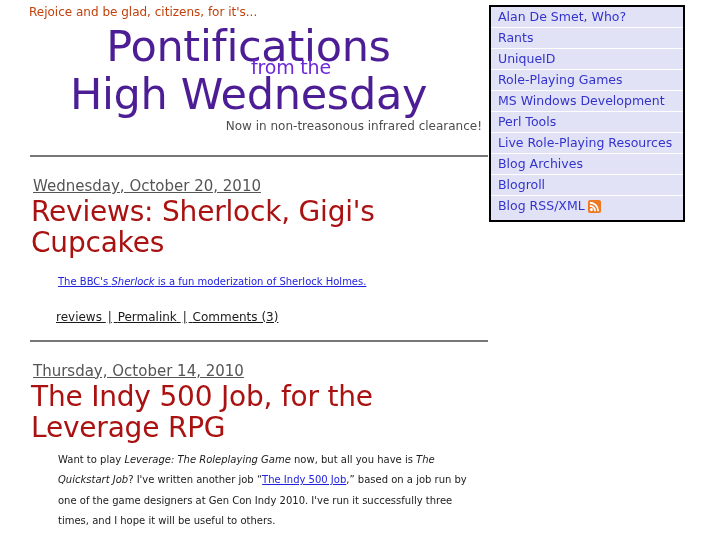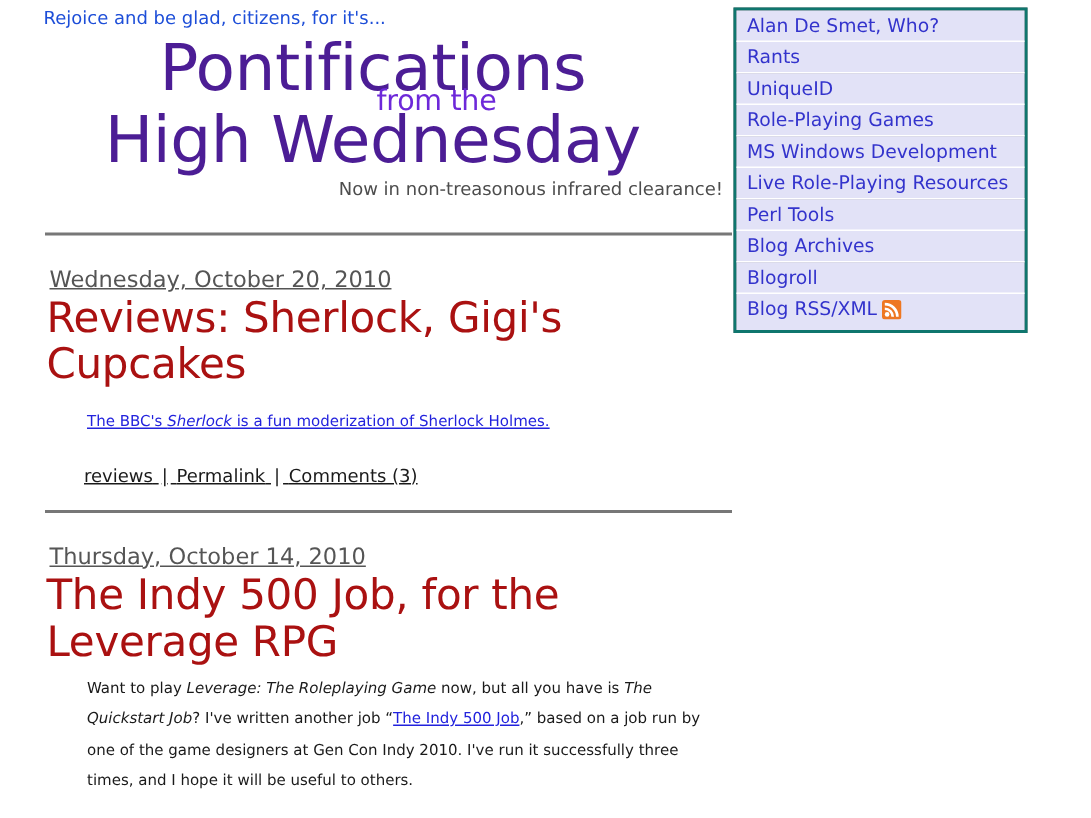--- a/index.html
+++ b/index.html
@@ -23,21 +23,21 @@
     left: 0;
     top: 0;
     width: 489px;
     height: 148px;
   }
   .tagline-top {
     position: absolute;
     left: 29px;
     top: 5px;
     font-size: 12px;
-    color: #1d4ed8;
+    color: #c2410c;
     white-space: nowrap;
   }
   .title-wrap {
     position: absolute;
     left: 0;
     top: 22px;
     width: 489px;
     text-align: center;
   }
   .title-line {
@@ -69,22 +69,22 @@
     color: #4d4d4d;
     white-space: nowrap;
   }
 
   
   #sidebar {
     position: absolute;
     left: 489px;
     top: 5px;
     width: 196px;
-    border: 2px solid #0f766e;
-    background: #737373;
+    border: 2px solid #000000;
+    background: #bef264;
     box-sizing: border-box;
   }
   .nav-item {
     display: block;
     padding: 2px 0 3px 7px;
     font-size: 12.5px;
     line-height: 15px;
     color: #3333cc;
     border-bottom: 1px solid #ffffff;
     background: #e2e2f7;
@@ -172,22 +172,22 @@
 
   <div class="tagline-bottom">Now in non-treasonous infrared clearance!</div>
 </div>
 
 <nav id="sidebar">
     <a class="nav-item"><span>Alan De Smet, Who?</span></a>
     <a class="nav-item"><span>Rants</span></a>
     <a class="nav-item"><span>UniqueID</span></a>
     <a class="nav-item"><span>Role-Playing Games</span></a>
     <a class="nav-item"><span>MS Windows Development</span></a>
+    <a class="nav-item"><span>Perl Tools</span></a>
     <a class="nav-item"><span>Live Role-Playing Resources</span></a>
-    <a class="nav-item"><span>Perl Tools</span></a>
     <a class="nav-item"><span>Blog Archives</span></a>
     <a class="nav-item"><span>Blogroll</span></a>
     <a class="nav-item"><span>Blog RSS/XML</span><span class="rss-icon"><svg width="13" height="13" viewBox="0 0 16 16">
           <rect x="0" y="0" width="16" height="16" rx="2.5" fill="#ee7722"></rect>
           <circle cx="4.2" cy="11.8" r="1.9" fill="#ffffff"></circle>
           <path d="M2.3 8.299999999999999 a5.4 5.4 0 0 1 5.4 5.4 h2.2 a7.6000000000000005 7.6000000000000005 0 0 0 -7.6000000000000005 -7.6000000000000005 z" fill="#ffffff"></path>
           <path d="M2.3 4.5 a9.2 9.2 0 0 1 9.2 9.2 h2.2 a11.399999999999999 11.399999999999999 0 0 0 -11.399999999999999 -11.399999999999999 z" fill="#ffffff"></path>
         </svg></span></a>
   </nav>
 

